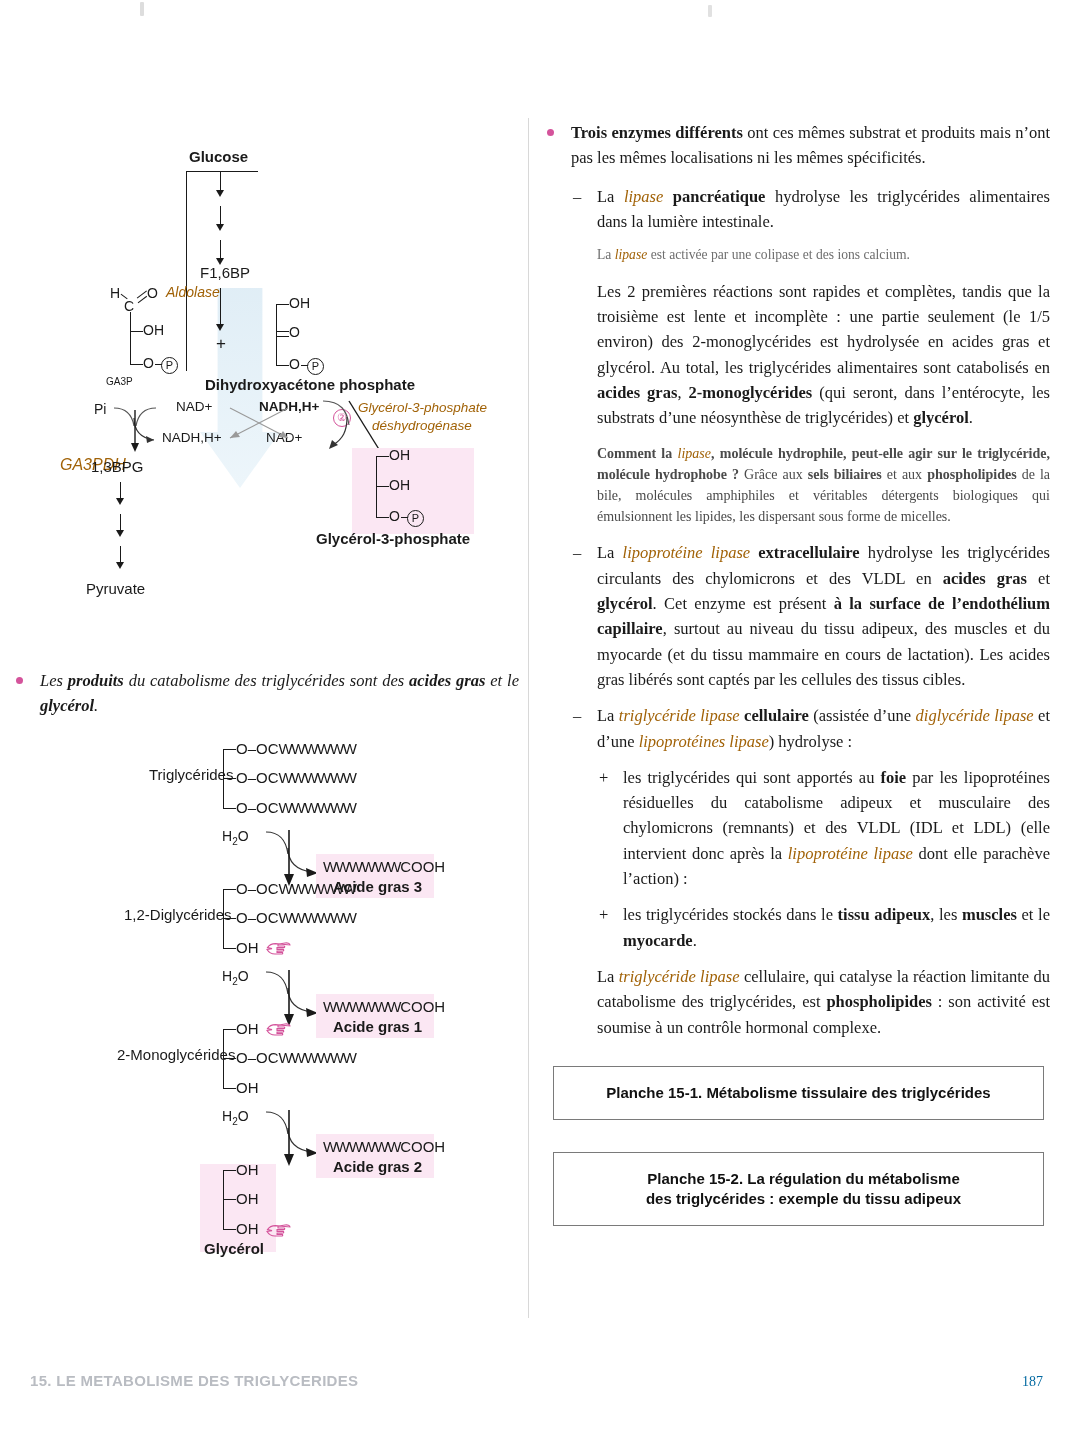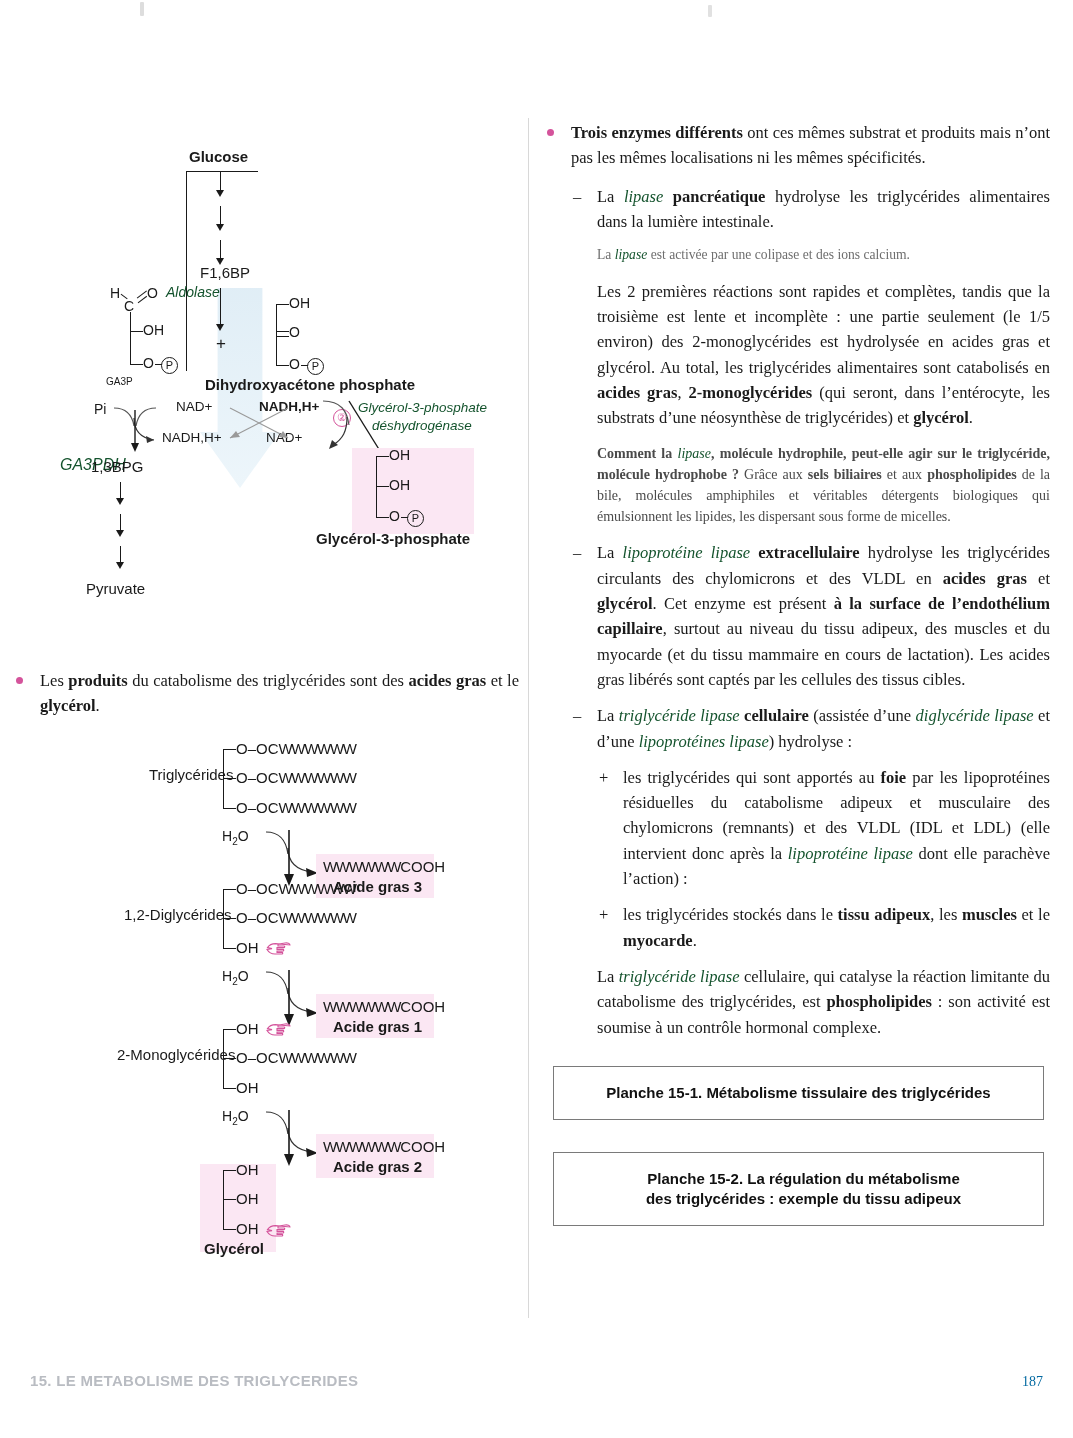--- a/index.html
+++ b/index.html
@@ -11,21 +11,21 @@
     position:relative;
     overflow:hidden;
   }
   .page{position:absolute;inset:0;}
 
   
   .divider{
     position:absolute;left:528px;top:118px;width:1px;height:1200px;
     background:#d8d8d8;
   }
-  .pink{color:#14532d;}
+  .pink{color:#a16207;}
   .pinkhl{background:#fbe7f3;}
 
   
   .left{position:absolute;left:14px;top:118px;width:505px;}
 
   
   .fig1{position:relative;width:500px;height:510px;}
   .fig1 .lbl{position:absolute;font-family:"Liberation Sans",sans-serif;white-space:nowrap;}
   .b{font-weight:bold;}
   .ital{font-style:italic;}
@@ -213,21 +213,21 @@
       <div class="lbl" style="left:375px;top:359px;font-size:14px;">OH</div>
       <div class="lbl" style="left:375px;top:390px;font-size:14px;">O</div>
       <div class="hline" style="left:387px;top:399px;width:7px;"></div>
       <div class="lbl" style="left:393px;top:391px;">
         <span class="circP">P</span>
       </div>
       <div class="lbl b" style="left:302px;top:412px;font-size:15px;">Glycérol-3-phosphate</div>
     </div>
 
 
-    <div class="bullet-p" style="margin-top:40px;padding-left:26px;position:relative;">
+    <div class="bullet-p" style="margin-top:40px;padding-left:26px;position:relative;font-style:italic;">
       <span class="bullet-dot" style="position:absolute;left:2px;top:9px;margin:0;"></span>
       <span>Les </span><b>produits</b><span> du catabolisme des triglycérides sont des </span><b>acides gras</b><span> et le </span><b>glycérol</b><span>.</span>
     </div>
 
     <div class="fig2" style="margin-top:22px;">
 
       <div class="lbl" style="left:135px;top:26px;font-size:15px;">Triglycérides</div>
       <div class="vline" style="left:209px;top:9px;height:60px;"></div>
       <div class="hline" style="left:209px;top:9px;width:13px;"></div>
       <div class="hline" style="left:209px;top:38px;width:13px;"></div>

